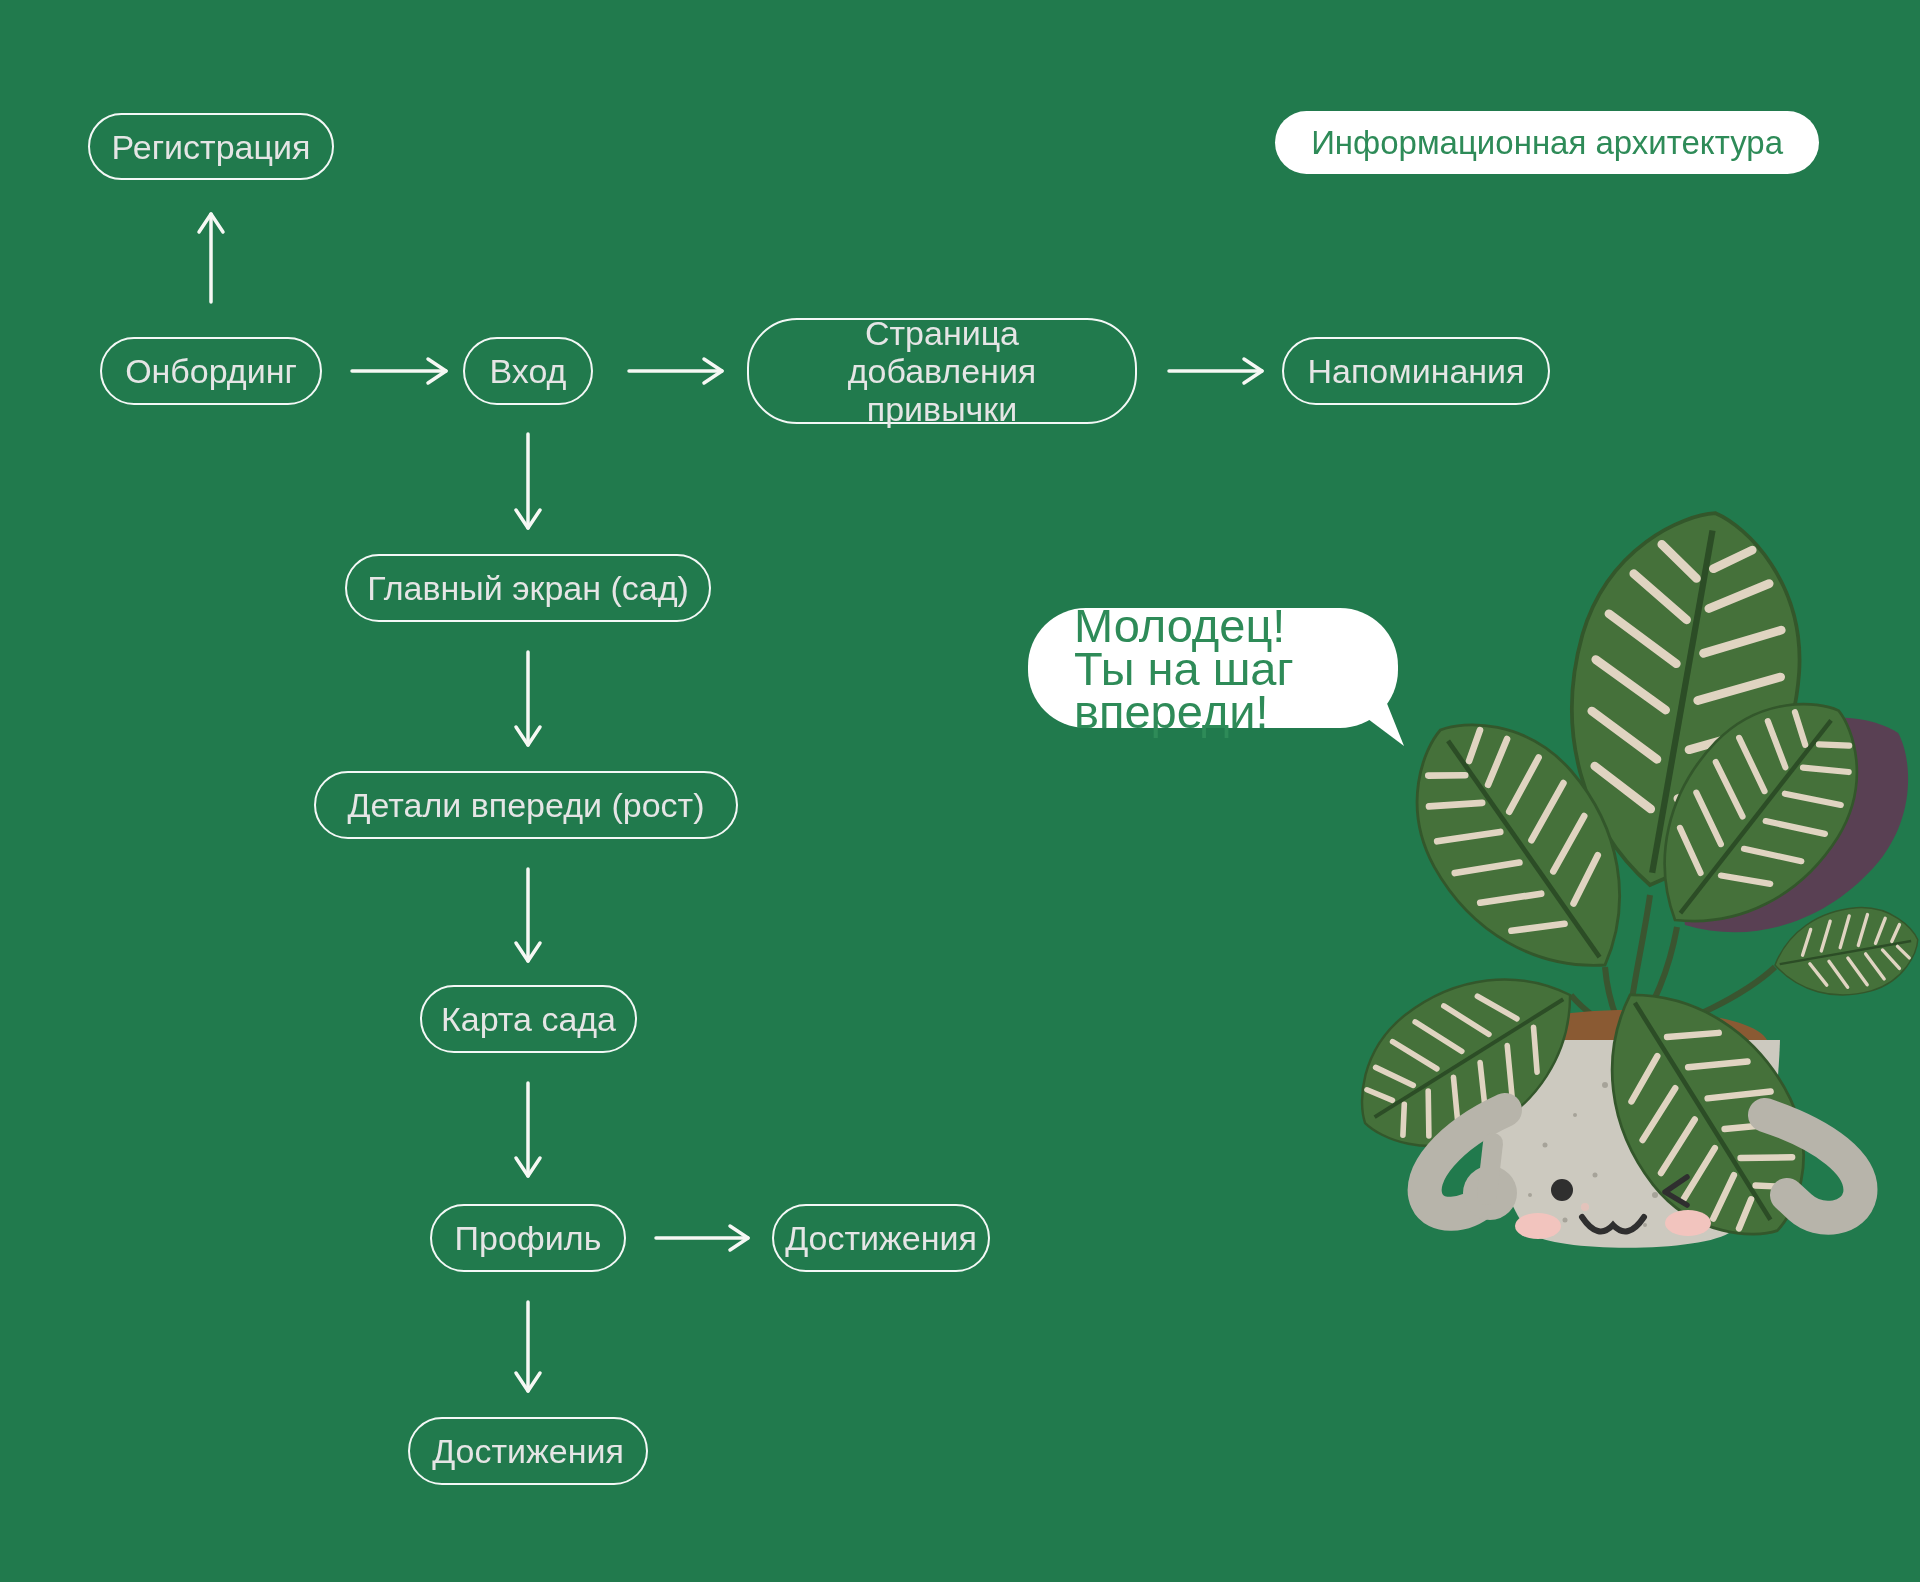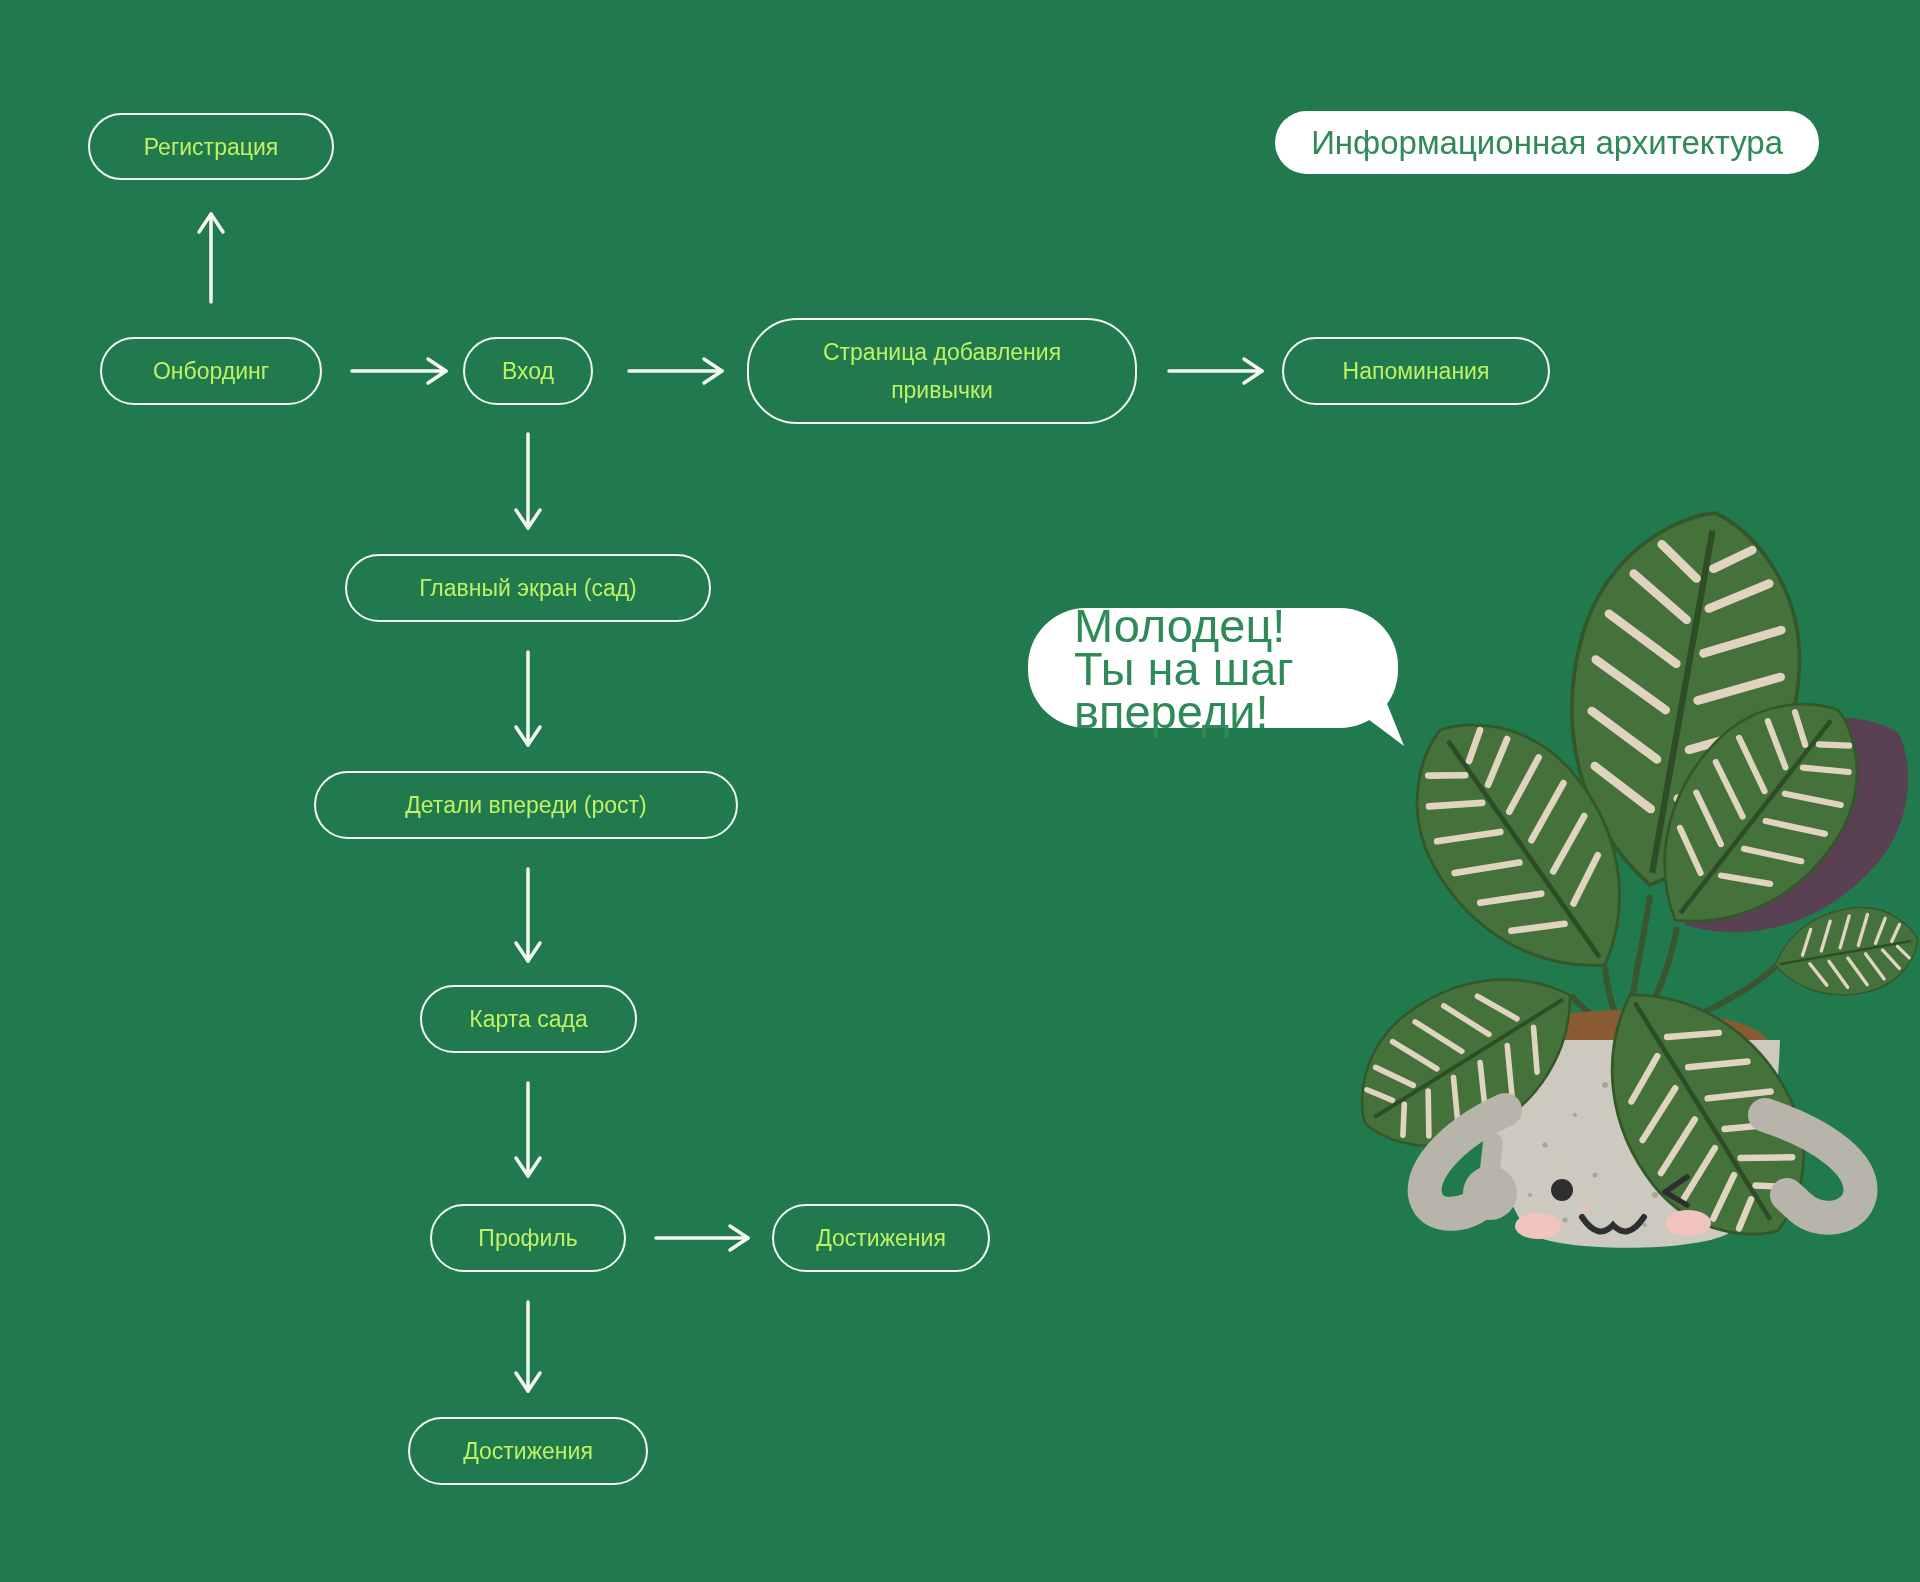--- a/index.html
+++ b/index.html
@@ -1,20 +1,20 @@
 <!DOCTYPE html>
 <html><head>
 <meta charset="utf-8">
 <style>
   html,body{margin:0;padding:0;background:#10321f;}
   .canvas{position:relative;width:1920px;height:1582px;overflow:hidden;
     background:#217a4d;font-family:"Liberation Sans","DejaVu Sans",sans-serif;}
   .node{position:absolute;display:flex;align-items:center;justify-content:center;
-    box-sizing:border-box;border:2px solid rgba(255,255,255,.95);color:#bef264;
-    font-size:23px;text-align:center;border-radius:36px;line-height:38px;}
+    box-sizing:border-box;border:2px solid rgba(255,255,255,.95);color:#e5e5e5;
+    font-size:34px;text-align:center;border-radius:36px;line-height:38px;}
   .arrows{position:absolute;left:0;top:0;pointer-events:none;}
   .badge-circle{position:absolute;top:111px;right:538px;width:63px;height:63px;
     border-radius:50%;background:#ffffff;display:flex;align-items:center;
     justify-content:center;font-size:30px;}
   .badge-pill{position:absolute;top:111px;right:101px;height:63px;border-radius:32px;
     background:#ffffff;display:flex;align-items:center;justify-content:center;
     font-size:33px;padding:0 36px;white-space:nowrap;}
   .bubble{position:absolute;left:1028px;top:608px;width:370px;height:120px;
     background:#ffffff;border-radius:58px;box-sizing:border-box;
     display:flex;align-items:center;padding-left:46px;}

